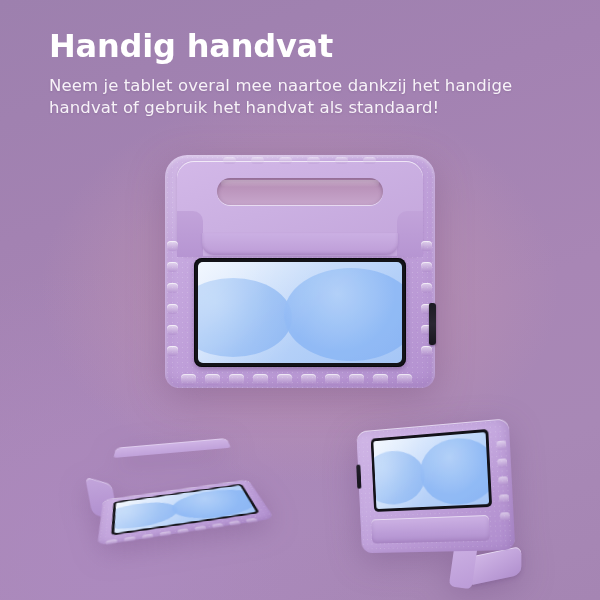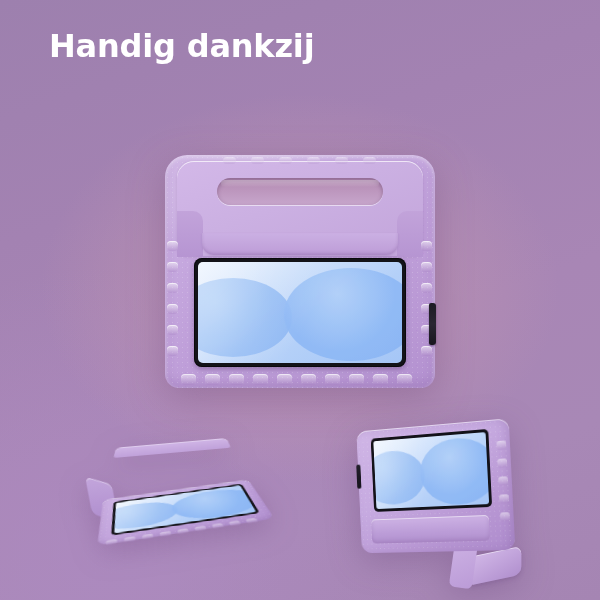--- a/index.html
+++ b/index.html
@@ -225,21 +225,22 @@
     background:linear-gradient(160deg,#d2b8e7 0%,#c0a2da 55%,#b190ce 100%);
     box-shadow:inset 0 1px 0 rgba(255,255,255,.5), 0 2px 4px rgba(100,65,125,.25);
   }
 </style>
 </head>
 <body>
 
 <div id="stage">
 
   <div class="copy">
-    <h1 class="headline">Handig dankzij</h1>
+    <h1 class="headline">Handig handvat</h1>
+    <p class="sub">Neem je tablet overal mee naartoe dankzij het handige handvat of gebruik het handvat als standaard!</p>
   </div>
 
   <div class="case-main">
     <div class="case-body"></div>
     <div class="speckle"></div>
 
     <div class="handle-plate"></div>
     <div class="handle-notch-l"></div>
     <div class="handle-notch-r"></div>
     <div class="handle-lip"></div>

